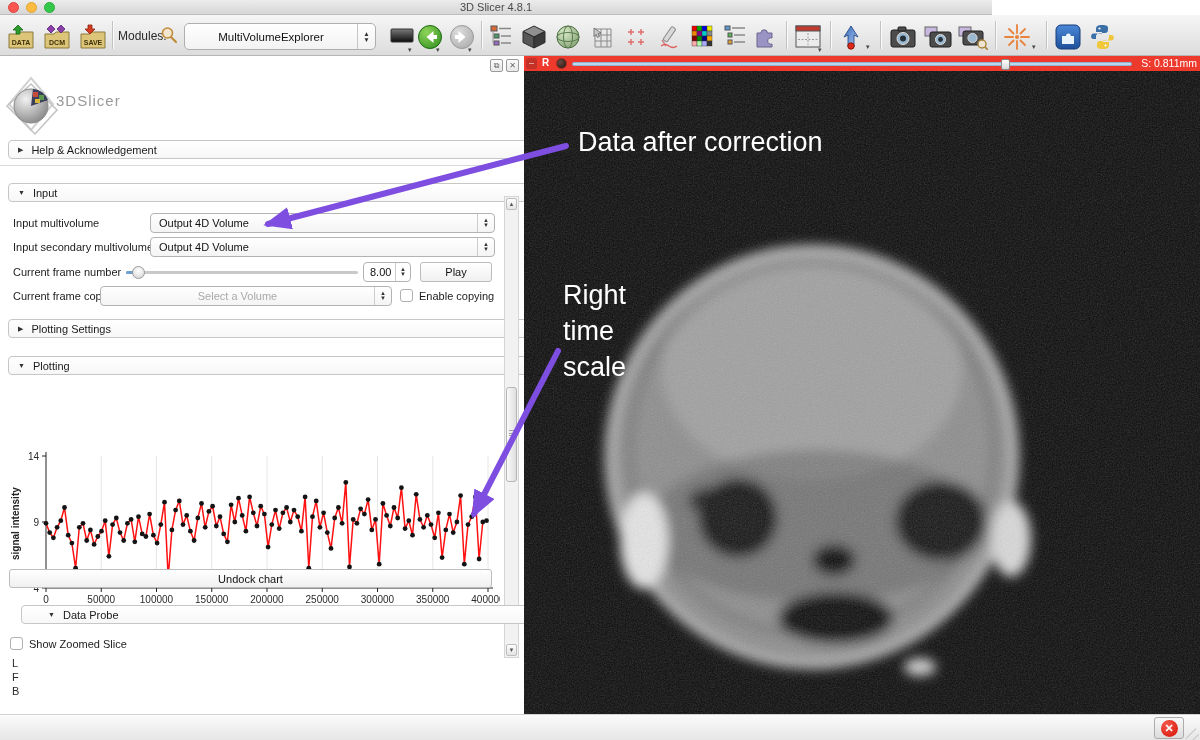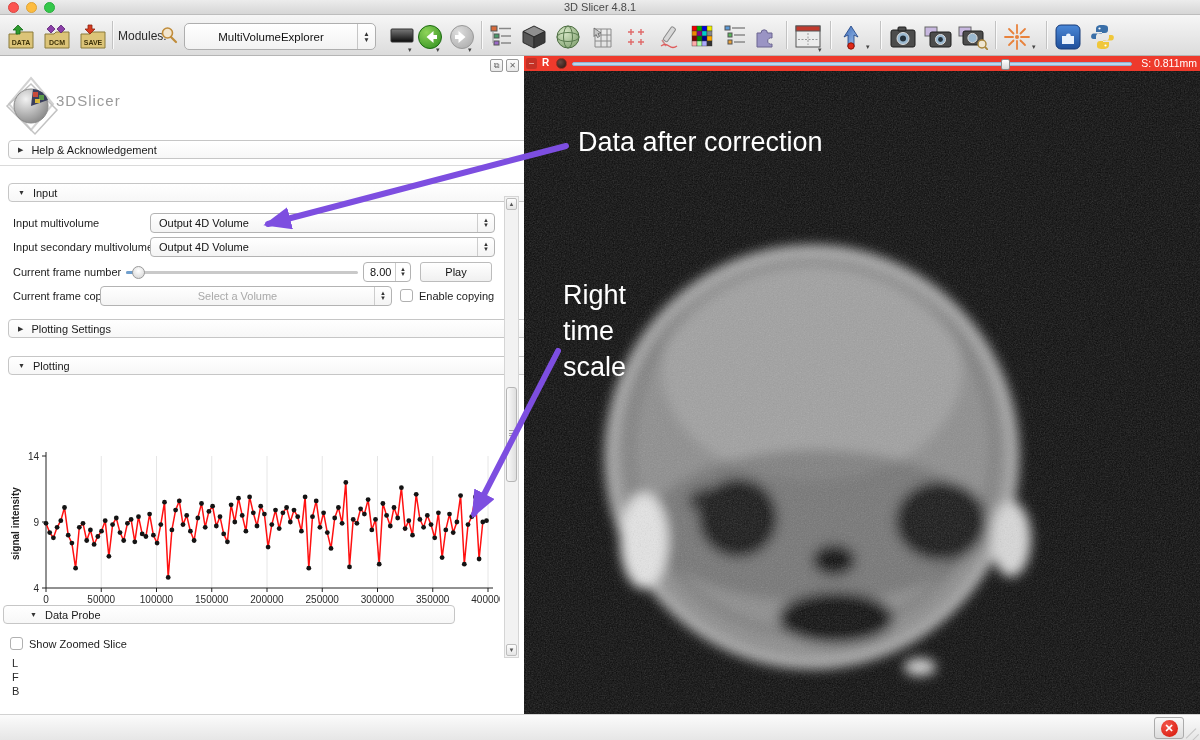--- a/index.html
+++ b/index.html
@@ -1,21 +1,21 @@
 <!DOCTYPE html>
 <html><head>
 <meta charset="utf-8">
 <style>
   * { margin:0; padding:0; box-sizing:border-box; }
   html,body { width:1200px; height:740px; overflow:hidden; }
   body { font-family:"Liberation Sans", sans-serif; position:relative; background:#fff; }
   .abs { position:absolute; }
 
   
-  #titlebar { left:0; top:0; width:1200px; height:15px;
+  #titlebar { left:0; top:0; width:992px; height:15px;
     background:linear-gradient(#ececec,#d6d6d6); border-bottom:1px solid #bdbdbd; }
   .tl-dot { position:absolute; top:2px; width:11px; height:11px; border-radius:50%; }
   #win-title { width:100%; text-align:center; font-size:11px; color:#4a4a4a; line-height:15px; }
 
   #toolbar { left:0; top:15px; width:1200px; height:41px;
     background:linear-gradient(#f6f6f6,#dcdcdc); border-bottom:1px solid #b5b5b5; }
   .tsep { position:absolute; top:6px; width:1px; height:28px; background:#c2c2c2; box-shadow:1px 0 0 #fafafa; }
   .ticon { position:absolute; }
   .caret { position:absolute; font-size:7px; color:#444; }
   #modules-label { top:14px; left:118px; font-size:12px; color:#2a2a2a; }
@@ -68,21 +68,21 @@
   #sthumb i { display:block; height:1px; background:#9f9f9f; margin:1.5px 2px 0 2px; }
   #sthumb .grip { margin-top:42px; }
 
   
   #chart-wrap { left:8px; top:392px; width:492px; height:170px; }
   #chart-ylabel { left:10px; top:408px; width:14px; height:120px; font-size:10px; font-weight:bold; color:#222;
     writing-mode:vertical-rl; transform:rotate(180deg); text-align:center; }
   #chart-xlabel { left:46px; top:549px; width:440px; text-align:center; font-size:10px; font-weight:bold; color:#222; }
 
   
-  #dataprobe-bar { left:3px; width:452px;padding-left:26px; }
+  #dataprobe-bar { left:21px; width:516px;padding-left:26px; }
   .lfb { position:absolute; left:12px; font-size:11px; color:#2a2a2a; }
 
   
   #slice-view { left:524px; top:56px; width:676px; height:658px; background:#0a0a0a; }
   #slice-bar { position:absolute; left:0; top:0; width:676px; height:15px; background:#ee3a2c; display:flex; align-items:center; }
   #slice-collapse { position:absolute; left:2px; top:2px; width:11px; height:11px; background:#c43126; border-radius:2px;
     color:#f7d4cf; font-size:9px; line-height:10px; text-align:center; }
   #slice-letter { position:absolute; left:18px; top:1px; color:#fff; font-size:10px; font-weight:bold; }
   #slice-menu { position:absolute; left:32px; top:2px; width:11px; height:11px; border-radius:50%;
     background:radial-gradient(circle at 35% 35%, #6b4a42, #2a120e); border:1px solid #8e2e22; }
@@ -585,20 +585,21 @@
         <circle cx="463.7" cy="68.7" r="2.4" fill="#141414"></circle>
         <circle cx="467.4" cy="48.9" r="2.4" fill="#141414"></circle>
         <circle cx="471.1" cy="111.0" r="2.4" fill="#141414"></circle>
         <circle cx="474.8" cy="74.0" r="2.4" fill="#141414"></circle>
         <circle cx="478.5" cy="72.7" r="2.4" fill="#141414"></circle>
       </g>
     </svg>
   <div class="abs" id="chart-ylabel">signal intensity</div>
   <div class="abs" id="chart-xlabel">Time,  ms</div>
 
+  <div class="btn" style="left:9px;top:513px;width:483px;height:19px;">Undock chart</div>
 
   <div class="abs" id="vscroll">
     <div class="sbtn" style="top:1px;">▲</div>
     <div id="sthumb">
         <i class="grip"></i>
         <i></i>
         <i></i>
       </div>
     <div class="sbtn" style="bottom:1px;">▼</div>
   </div>

